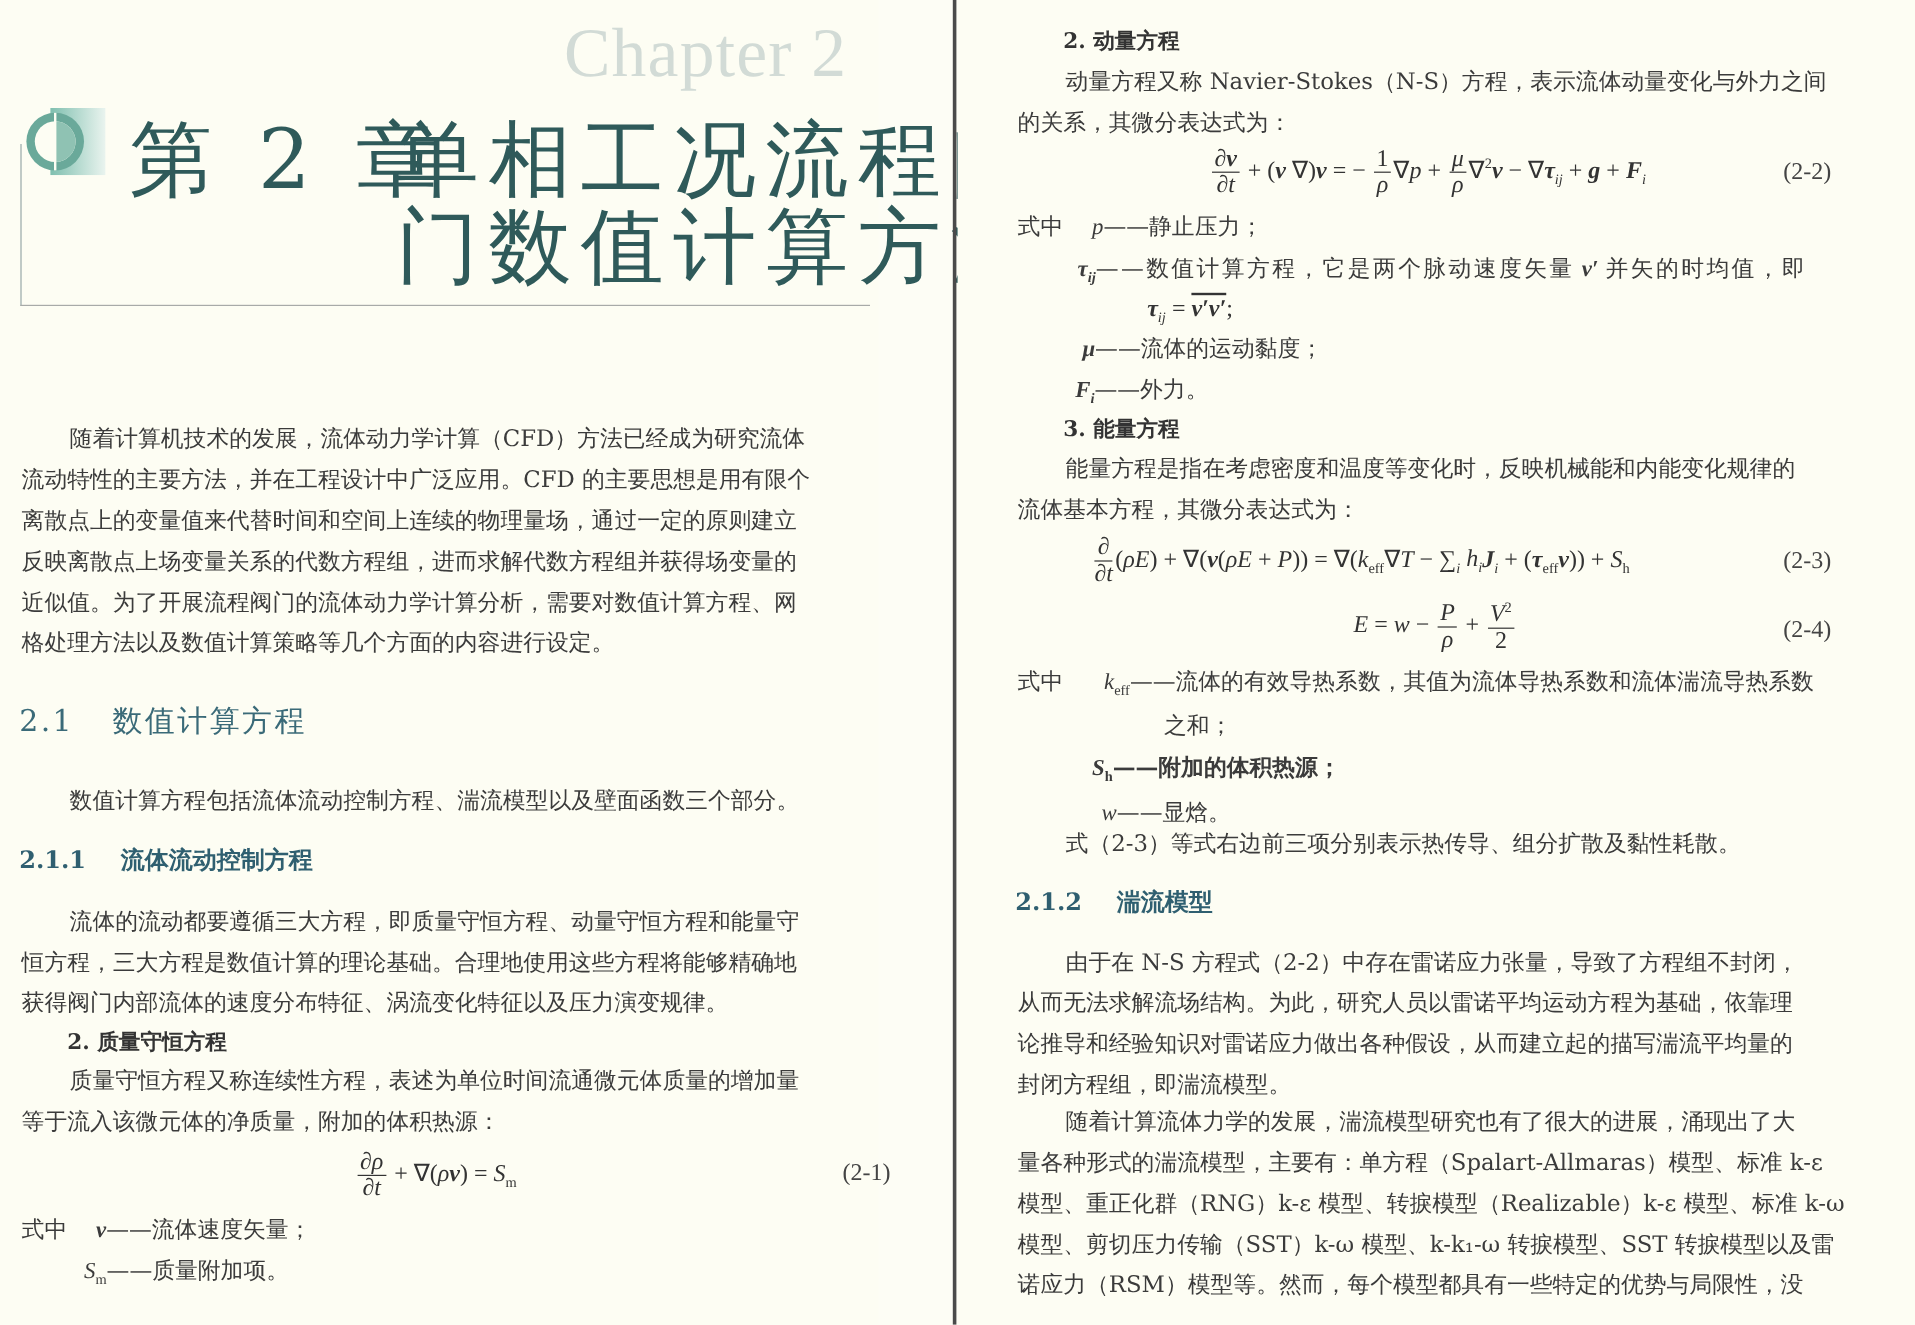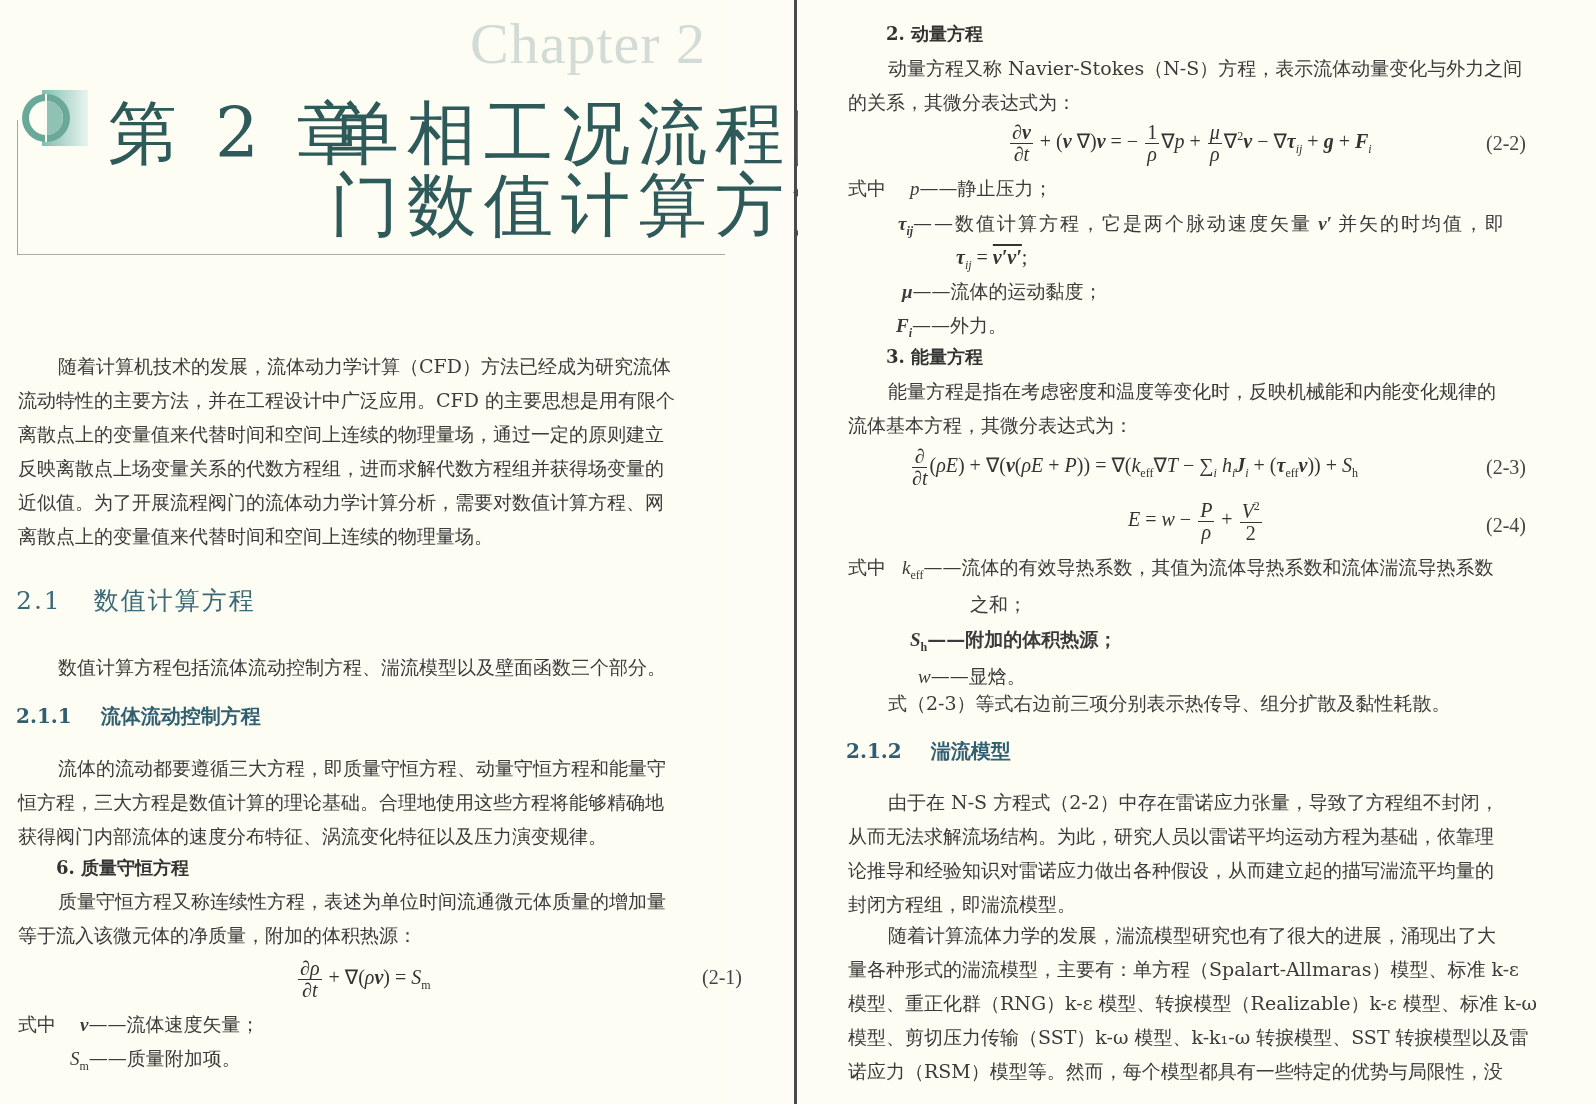--- a/index.html
+++ b/index.html
@@ -64,40 +64,40 @@
   <div class="abs chapter-title ct-line1">单相工况流程阀</div>
   <div class="abs chapter-title ct-line2">门数值计算方法</div>
   <div class="abs chapter-box-bottom"></div>
 
   <div class="abs body-text" style="left:18px; top:349px;">
     <div style="padding-left:40px;">随着计算机技术的发展，流体动力学计算（CFD）方法已经成为研究流体</div>
     <div>流动特性的主要方法，并在工程设计中广泛应用。CFD 的主要思想是用有限个</div>
     <div>离散点上的变量值来代替时间和空间上连续的物理量场，通过一定的原则建立</div>
     <div>反映离散点上场变量关系的代数方程组，进而求解代数方程组并获得场变量的</div>
     <div>近似值。为了开展流程阀门的流体动力学计算分析，需要对数值计算方程、网</div>
-    <div>离散点上的变量值来代替时间和空间上连续的物理量场。</div>
+    <div>格处理方法以及数值计算策略等几个方面的内容进行设定。</div>
   </div>
 
   <div class="abs h2" style="left:16px; top:584px;">
     <span>2.1</span>
     <span style="margin-left:22px;">数值计算方程</span>
   </div>
   <div class="abs body-text" style="left:58px; top:650px;">数值计算方程包括流体流动控制方程、湍流模型以及壁面函数三个部分。</div>
 
   <div class="abs h3" style="left:16px; top:703px;">
     <span>2.1.1</span>
     <span style="margin-left:22px;">流体流动控制方程</span>
   </div>
   <div class="abs body-text" style="left:18px; top:751px;">
     <div style="padding-left:40px;">流体的流动都要遵循三大方程，即质量守恒方程、动量守恒方程和能量守</div>
     <div>恒方程，三大方程是数值计算的理论基础。合理地使用这些方程将能够精确地</div>
     <div>获得阀门内部流体的速度分布特征、涡流变化特征以及压力演变规律。</div>
   </div>
 
-  <div class="abs h4" style="left:56px; top:856px;">6. 质量守恒方程</div>
+  <div class="abs h4" style="left:56px; top:856px;">2. 质量守恒方程</div>
   <div class="abs body-text" style="left:18px; top:884px;">
     <div style="padding-left:40px;">质量守恒方程又称连续性方程，表述为单位时间流通微元体质量的增加量</div>
     <div>等于流入该微元体的净质量，附加的体积热源：</div>
   </div>
 
   <div class="abs eq" style="left:296px; top:958px;">
     <span class="frac"><span class="num up">∂<i>ρ</i></span><span class="up">∂<i>t</i></span></span>
     <span class="up">+ ∇(</span><i>ρ</i><b>v</b><span class="up">) = </span><i>S</i><sub class="up">m</sub>
   </div>
   <div class="abs eq-num" style="left:658px; top:966px;margin-left:44px;">(2-1)</div>
@@ -165,21 +165,21 @@
   <div class="abs eq" style="left:330px; top:500px;">
     <i>E</i><span class="up"> = </span><i>w</i><span class="up"> − </span>
     <span class="frac"><span class="num"><i>P</i></span><span><i>ρ</i></span></span><span class="up"> + </span>
     <span class="frac"><span class="num"><i>V</i><sup class="up">2</sup></span><span class="up">2</span></span>
   </div>
   <div class="abs eq-num" style="left:688px; top:514px;">(2-4)</div>
 
   <div class="abs def" style="left:50px; top:555px;">
     <div>
       <span>式中</span>
-      <span class="var" style="margin-left:10px;">k<sub class="up">eff</sub></span><span>——流体的有效导热系数，其值为流体导热系数和流体湍流导热系数</span>
+      <span class="var" style="margin-left:28px;">k<sub class="up">eff</sub></span><span>——流体的有效导热系数，其值为流体导热系数和流体湍流导热系数</span>
     </div>
     <div style="margin-top:9px; padding-left:122px;">之和；</div>
     <div style="margin-top:9px; padding-left:62px;font-weight:bold;">
       <span class="var">S<sub class="up">h</sub></span><span>——附加的体积热源；</span>
     </div>
     <div style="margin-top:9px; padding-left:70px;">
       <span class="var">w</span><span>——显焓。</span>
     </div>
   </div>
   <div class="abs body-text" style="left:90px; top:686px;">式（2-3）等式右边前三项分别表示热传导、组分扩散及黏性耗散。</div>

